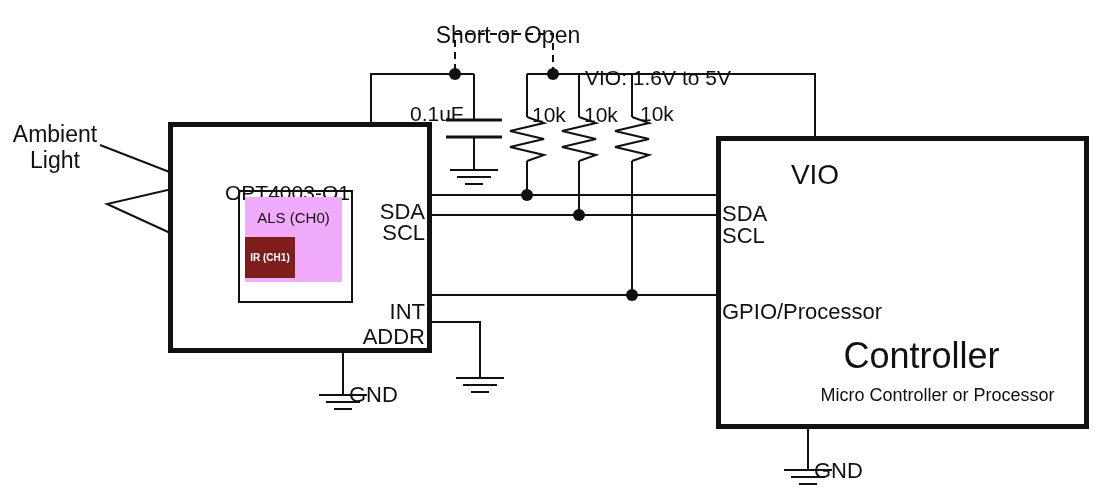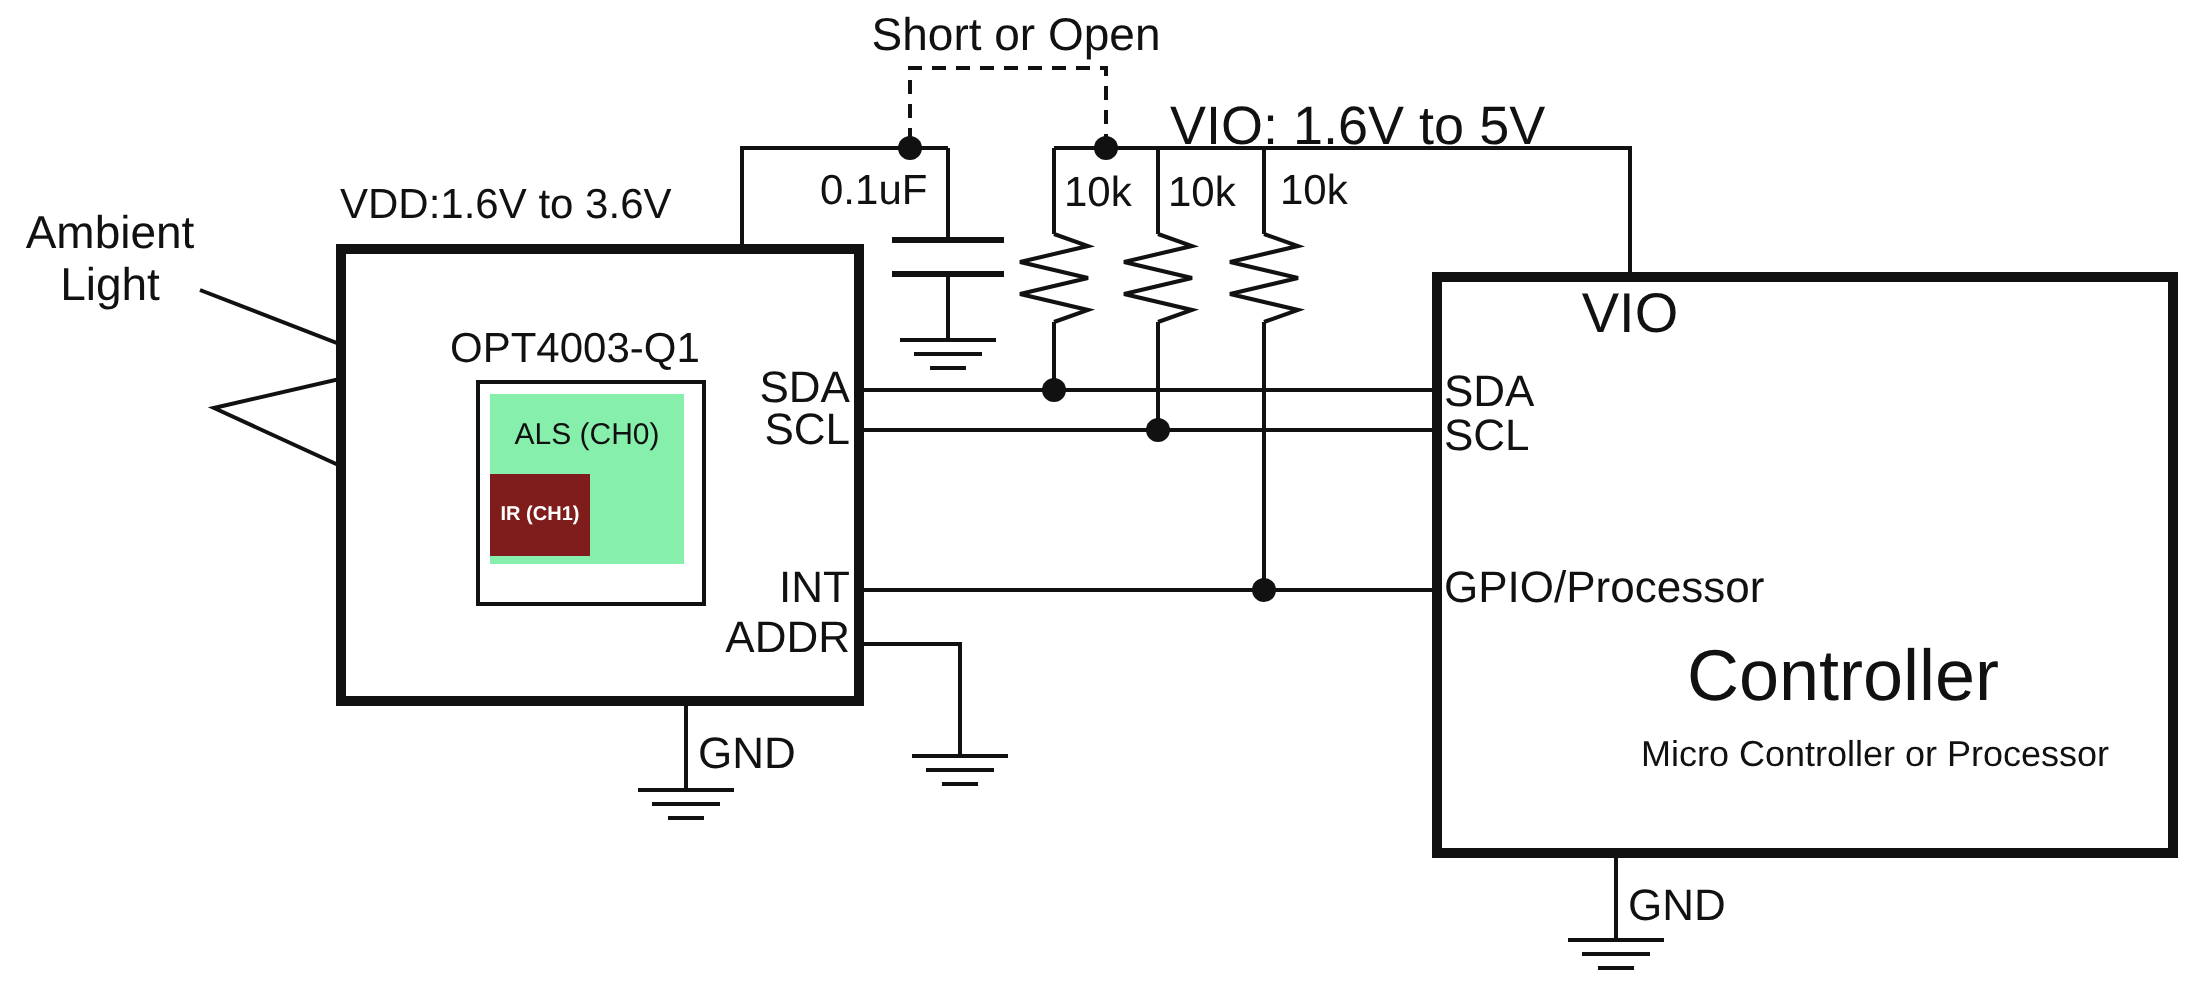--- a/index.html
+++ b/index.html
@@ -6,21 +6,21 @@
   #stage{
     position:relative;
     width:1100px;height:493px;
     background:#ffffff;
     font-family:"Liberation Sans", sans-serif;
     color:#111;
     overflow:hidden;
   }
   #wires{position:absolute;left:0;top:0;z-index:1;}
   .box{position:absolute;box-sizing:border-box;background:#fff;z-index:2;}
-  .lbl{position:absolute;z-index:3;white-space:nowrap;line-height:1.15;color:#111;}
+  .lbl{position:absolute;z-index:3;white-space:nowrap;line-height:1.15;color:#111;margin-top:18px;}
   .wrap{white-space:normal;}
   #sensor-box{left:168px;top:122px;width:264px;height:231px;border:5px solid #111;}
   #die-box{left:238px;top:190px;width:115px;height:113px;border:2px solid #111;z-index:3;}
   #als-region{position:absolute;left:245px;top:197px;width:97px;height:85px;z-index:4;
               text-align:center;box-sizing:border-box;padding-top:12px;}
   #ir-region{position:absolute;left:245px;top:237px;width:50px;height:41px;z-index:5;
              display:flex;align-items:center;justify-content:center;}
   #controller-box{left:716px;top:136px;width:373px;height:293px;border:5px solid #111;}
 </style>
 </head>
@@ -101,35 +101,34 @@
       <circle cx="455" cy="74" r="6"></circle>
       <circle cx="553" cy="74" r="6"></circle>
       <circle cx="527" cy="195" r="6"></circle>
       <circle cx="579" cy="215" r="6"></circle>
       <circle cx="632" cy="295" r="6"></circle>
     </g>
   </svg>
 
   <div class="box" id="sensor-box"></div>
   <div class="box" id="die-box"></div>
-  <div id="als-region" style="background:#86efac;">
+  <div id="als-region" style="background:#f0abfc;">
     <span class="lbl" style="position:static;font-size:15px;">ALS (CH0)</span>
   </div>
   <div id="ir-region" style="background:#7f1d1d;">
     <span style="font-size:10px;font-weight:bold;color:#fff;">IR (CH1)</span>
   </div>
   <div class="box" id="controller-box"></div>
 
   <div class="lbl wrap" style="left:2px;top:103px;width:106px;text-align:center;font-size:23px;">Ambient Light</div>
 
   <div class="lbl" style="left:422px;top:4px;width:172px;text-align:center;font-size:23px;">Short or Open</div>
 
-  <div class="lbl" style="left:170px;top:91px;font-size:21px;">VDD:1.6V to 3.6V</div>
 
-  <div class="lbl" style="left:585px;top:48px;font-size:27px;">VIO: 1.6V to 5V</div>
+  <div class="lbl" style="left:585px;top:48px;font-size:21px;">VIO: 1.6V to 5V</div>
 
   <div class="lbl" style="left:410px;top:84px;font-size:21px;">0.1uF</div>
 
   <div class="lbl" style="left:532px;top:85px;font-size:21px;">10k</div>
   <div class="lbl" style="left:584px;top:85px;font-size:21px;">10k</div>
   <div class="lbl" style="left:640px;top:84px;font-size:21px;">10k</div>
 
   <div class="lbl" style="left:225px;top:163px;font-size:21px;">OPT4003-Q1</div>
 
   <div class="lbl" style="left:325px;top:181px;width:100px;text-align:right;font-size:22px;">SDA</div>

